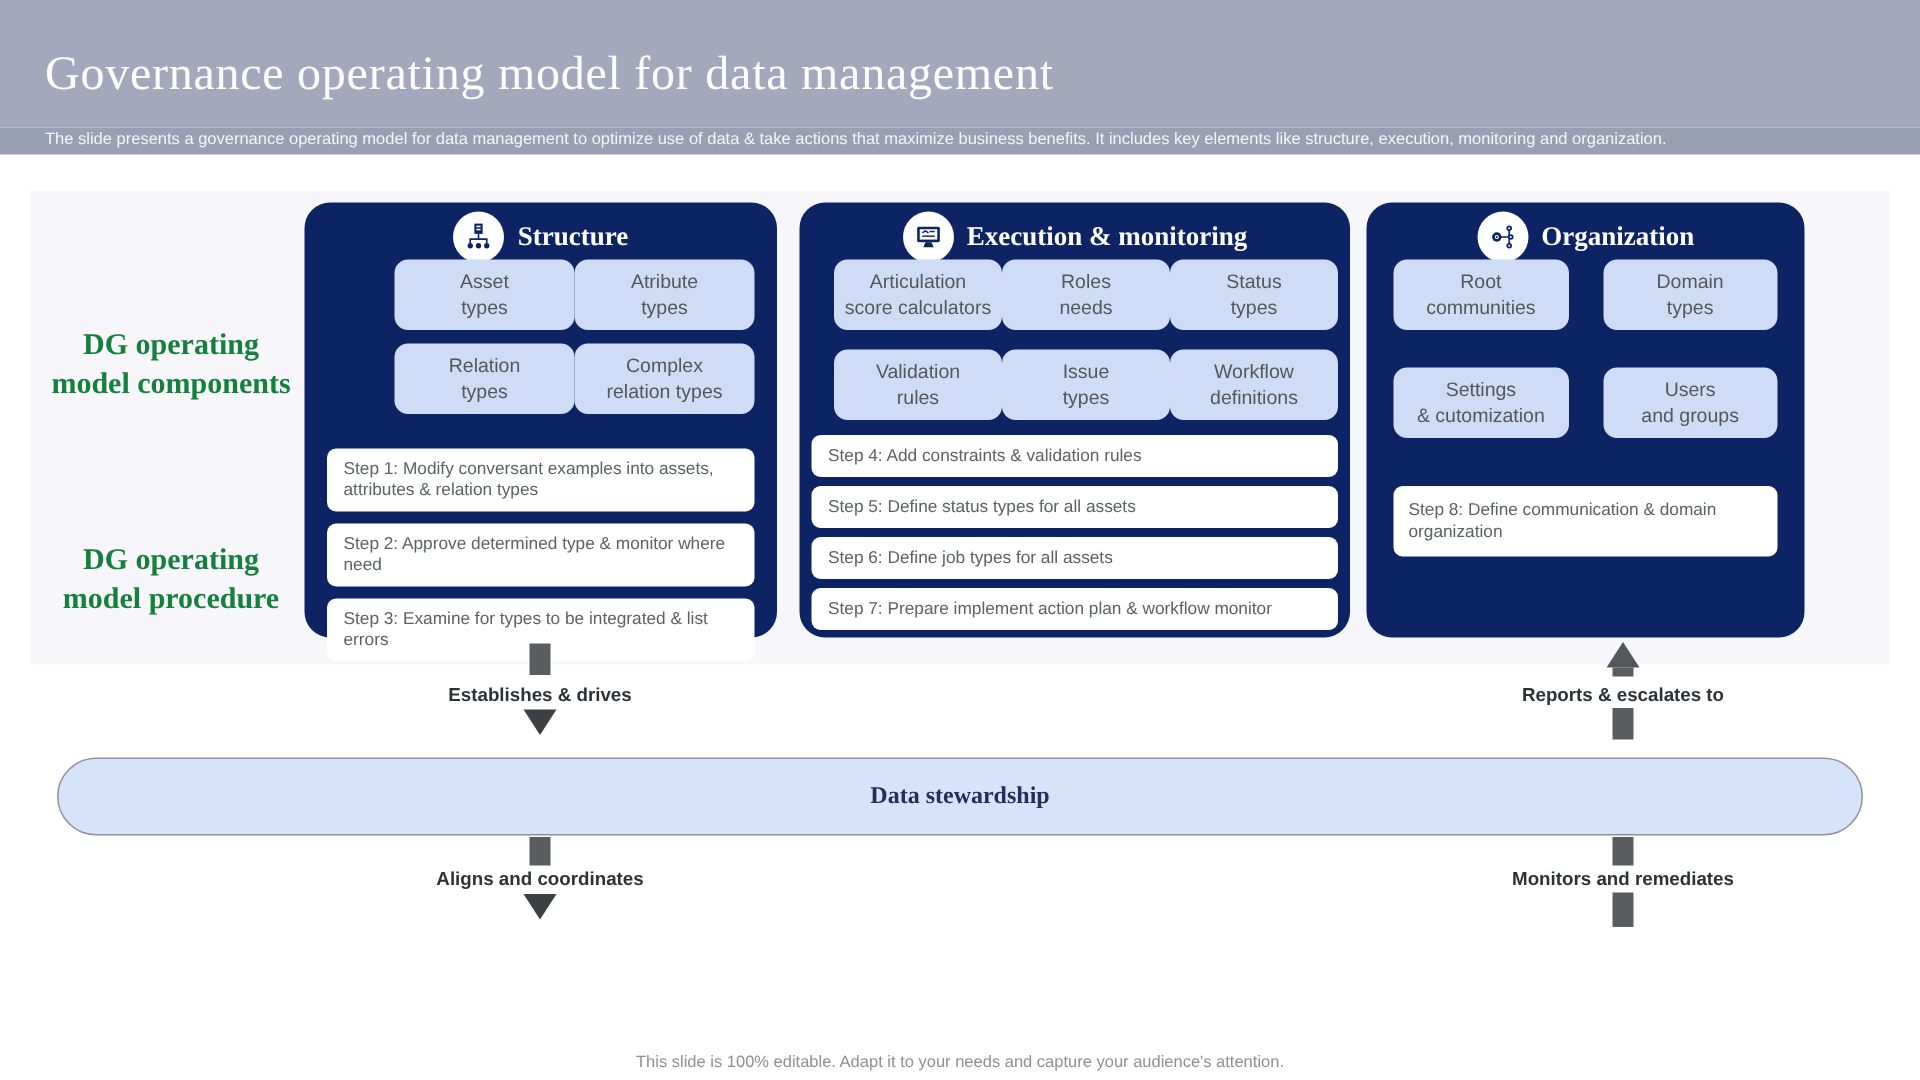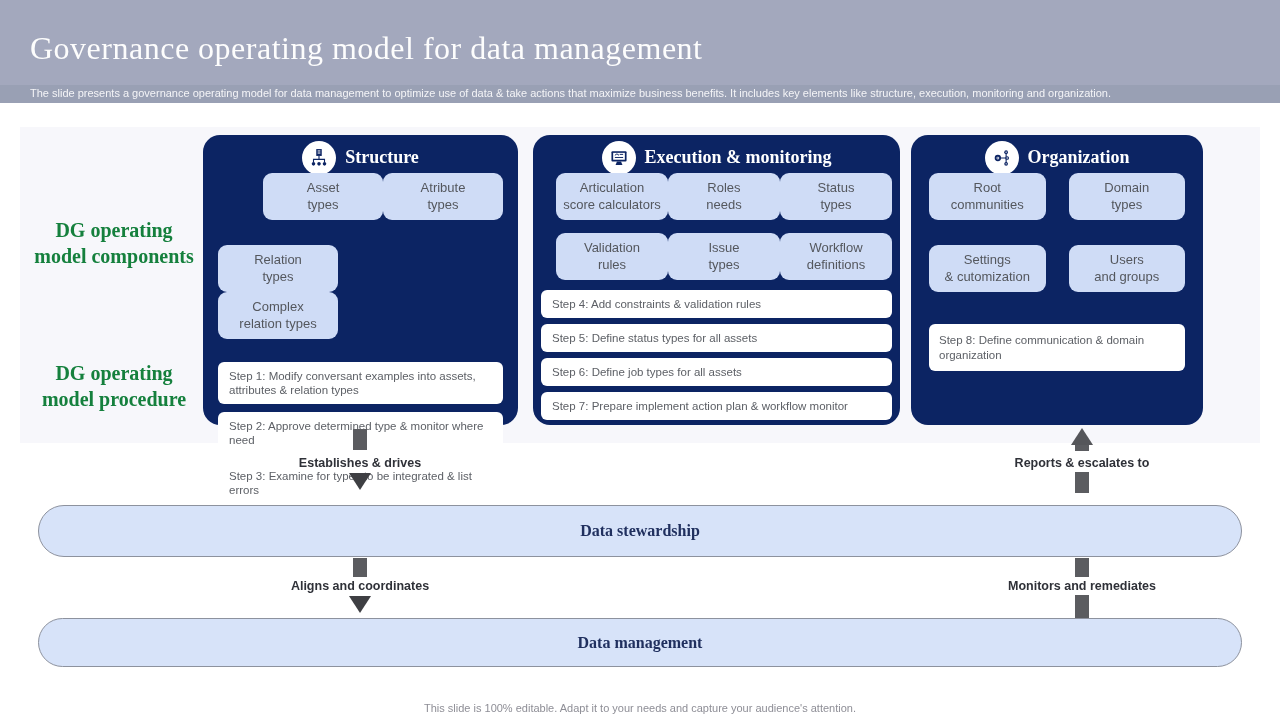--- a/index.html
+++ b/index.html
@@ -94,21 +94,21 @@
         </svg>
       </span>
       <span class="panel-title">Structure</span>
     </div>
     <div class="box-row" style="margin-top: 0;">
       <div class="type-box w120">Asset
 types</div>
       <div class="type-box w120">Atribute
 types</div>
     </div>
-    <div class="box-row" style="margin-top: 25px; flex-direction: column;">
+    <div class="box-row" style="margin-top: 9px;">
       <div class="type-box w120">Relation
 types</div>
       <div class="type-box w120">Complex
 relation types</div>
     </div>
     <div class="steps-structure" style="margin-top: 23px;">
       <div class="step-box">Step 1: Modify conversant examples into assets, attributes &amp; relation types</div>
       <div class="step-box">Step 2: Approve determined type &amp; monitor where need</div>
       <div class="step-box">Step 3: Examine for types to be integrated &amp; list errors</div>
     </div>
@@ -197,17 +197,16 @@
   <div class="pill pill-stewardship">Data stewardship</div>
 
   <div class="conn-rect" style="left: 353px; top: 558px; height: 19px;"></div>
   <div class="conn-label" style="left: 250px; top: 579px;">Aligns and coordinates</div>
   <div class="arrow-down" style="left: 349px; top: 596px;"></div>
 
   <div class="conn-rect" style="left: 1075px; top: 558px; height: 19px;"></div>
   <div class="conn-label" style="left: 972px; top: 579px;">Monitors and remediates</div>
   <div class="conn-rect" style="left: 1075px; top: 595px; height: 23px;"></div>
 
-  <div class="pill pill-management">Data management</div>
 
   <div class="footer">This slide is 100% editable. Adapt it to your needs and capture your audience's attention.</div>
 
 </div>
 
 </body></html>

